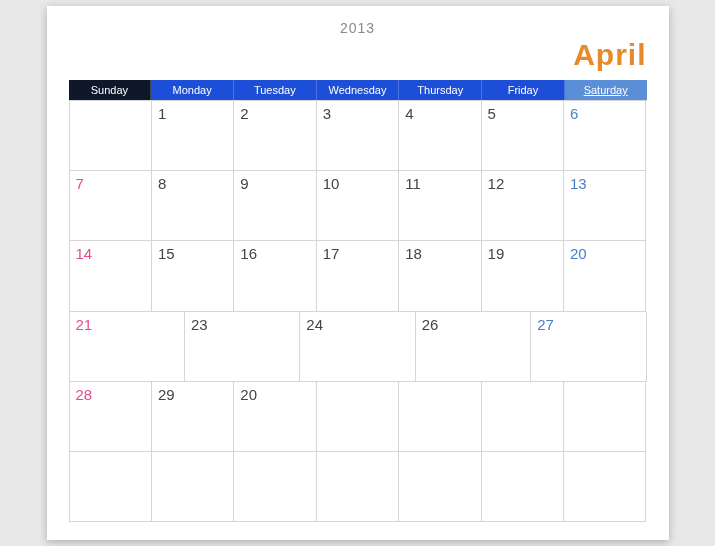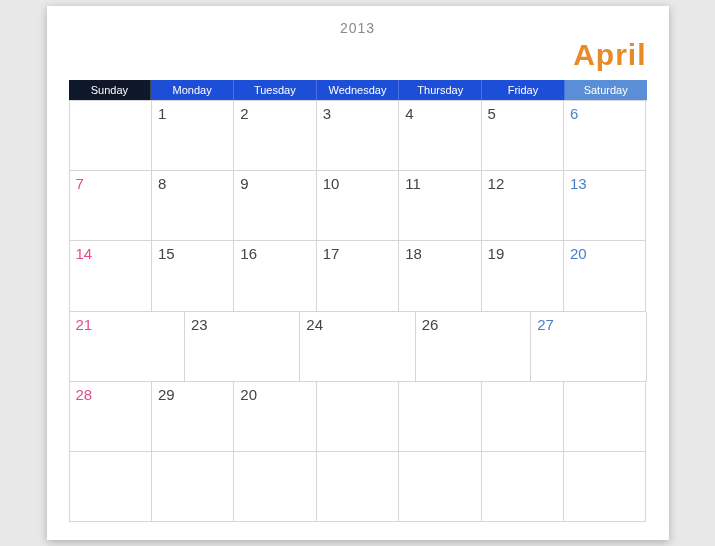--- a/index.html
+++ b/index.html
@@ -45,21 +45,21 @@
     height: 20px;
     line-height: 20px;
     text-align: center;
     color: #ffffff;
     font-size: 11px;
     background: #1d4ed8;
     border-right: 1px solid rgba(255,255,255,0.2);
   }
   .header-cell:last-child { border-right: none; }
   .header-cell.sun { background: #0f172a; }
-  .header-cell.sat { background: #5a8fd8; }
+  .header-cell.sat { background: #5a8fd8; text-decoration: underline; }
   .grid {
     flex: 1;
     display: flex;
     flex-direction: column;
     border-left: 1px solid #d6d6d6;
     border-top: 1px solid #d6d6d6;
   }
   .week {
     display: flex;
     flex: 1;

